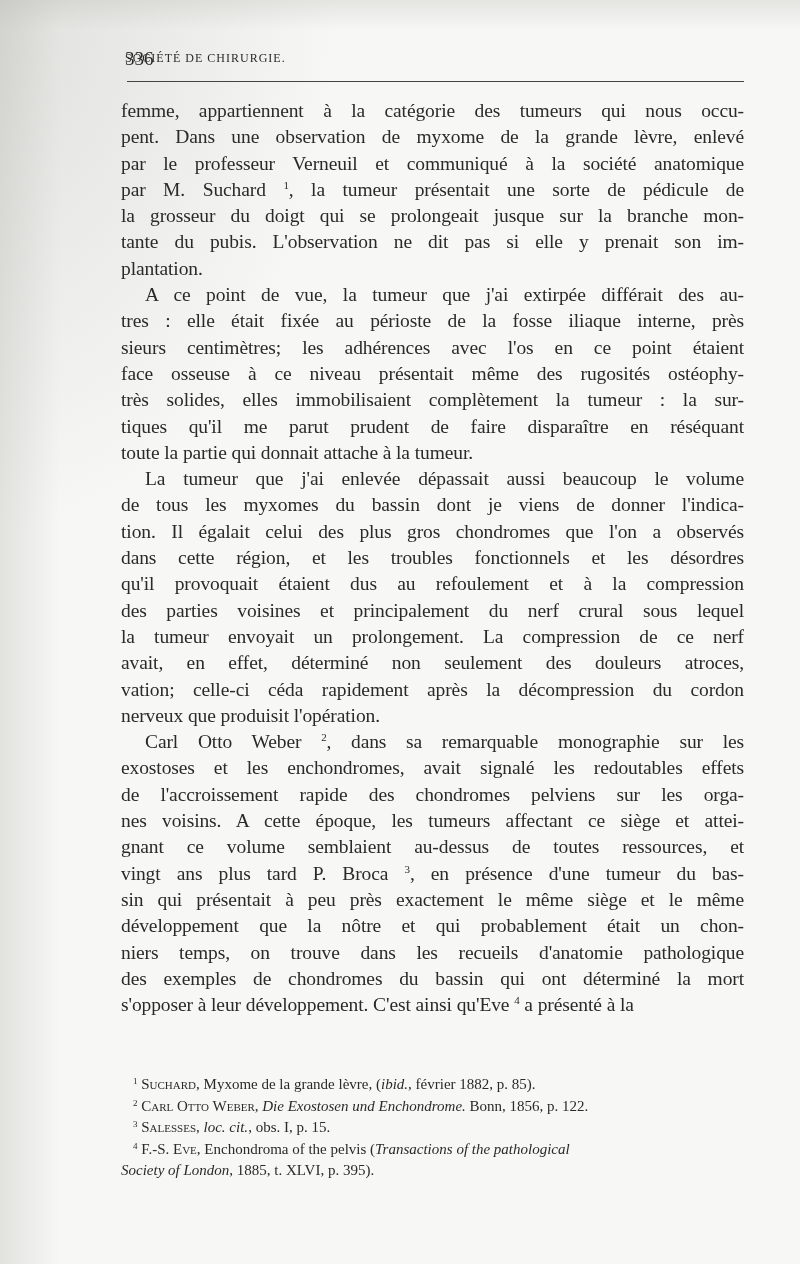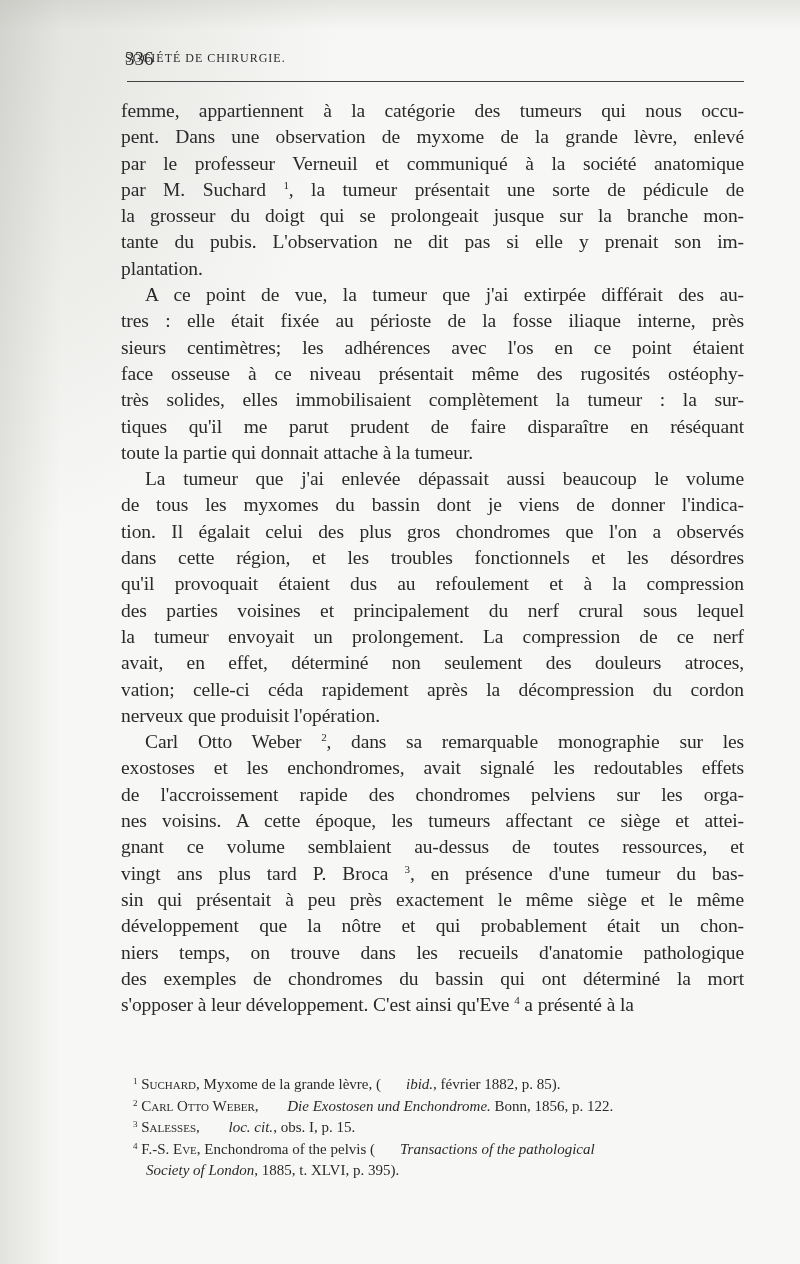--- a/index.html
+++ b/index.html
@@ -47,21 +47,21 @@
   sup { font-size: 11px; vertical-align: 7px; line-height: 0; }
   .footnotes {
     position: absolute; left: 121px; top: 1074px; width: 623px;
     font-family: "Liberation Serif", serif;
     font-size: 15px; line-height: 21.5px;
   }
   .footnotes .fn { display: block; padding-left: 12px; white-space: nowrap; }
   .footnotes .fn.cont { padding-left: 0; }
   .sc { font-variant: small-caps; }
   .footnotes sup { font-size: 9px; vertical-align: 5px; }
-  i { font-style: italic; margin-left: 25px; }
+  i { font-style: italic; }
 </style>
 </head>
 <body>
 
 <div class="page-edge"></div>
 
 <div class="header">
   <span class="page-number">336</span>
   <span class="running-head">SOCIÉTÉ DE CHIRURGIE.</span>
 </div>

